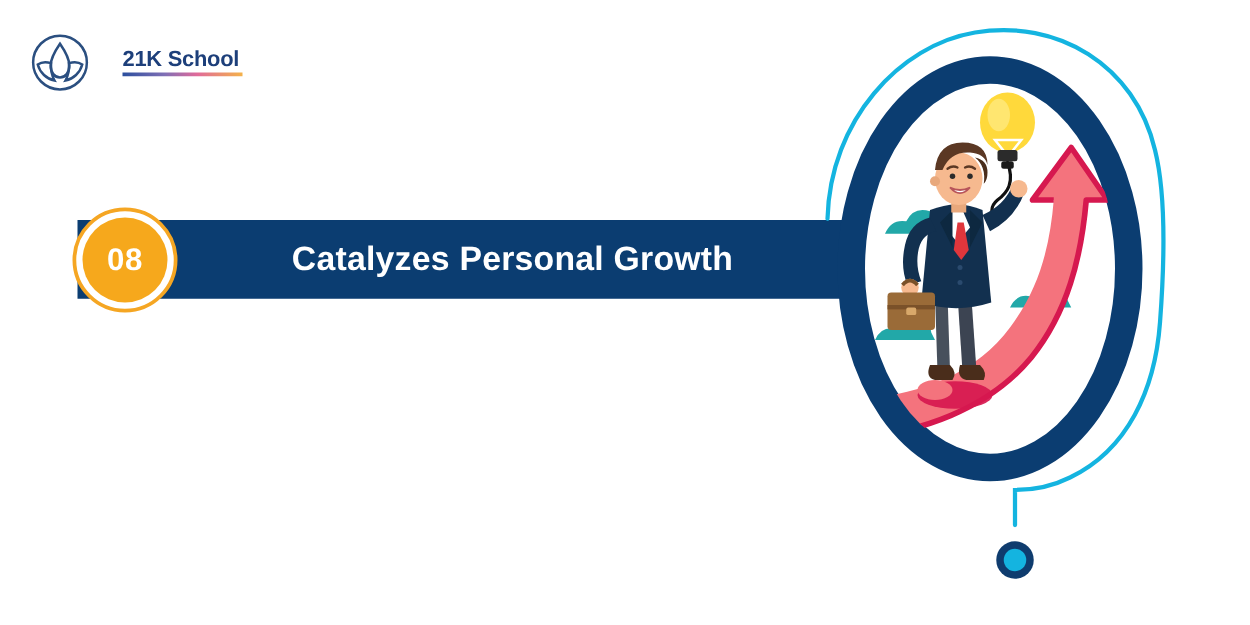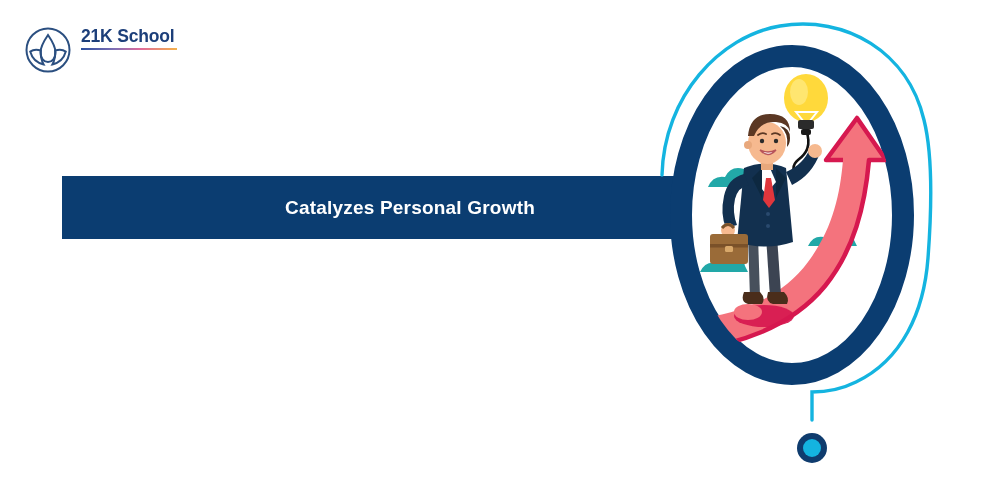--- a/index.html
+++ b/index.html
@@ -5,21 +5,21 @@
   html,body{margin:0;padding:0;}
   body{
     width:1000px;height:500px;
     background:#ffffff;
     font-family:"Liberation Sans", sans-serif;
     overflow:hidden;
   }
   .stage{position:relative;width:1000px;height:500px;overflow:hidden;background:#fff;}
 
   
-  .logo{position:absolute;left:24px;top:26px;display:flex;gap:9px;}
+  .logo{position:absolute;left:24px;top:26px;display:flex;align-items:center;gap:26px;}
   .logo-mark{width:48px;height:48px;flex:none;}
   .logo-text{display:flex;flex-direction:column;line-height:1;padding-top:2px;}
   .logo-word{
     font-size:17.5px;font-weight:bold;color:#1d3f7a;letter-spacing:-0.2px;
     white-space:nowrap;
   }
   .logo-rule{
     height:2.5px;width:96px;margin:2px 0 3px 0;
     background:linear-gradient(90deg,#2b4f9e 0%,#7f6fb5 35%,#e06a9a 62%,#f4b24a 100%);
   }
@@ -34,21 +34,21 @@
   }
 
   
   .head-bar{
     position:absolute;left:62px;top:176px;width:630px;height:63px;
     background:#0b3d71;
   }
   .head-title{
     position:absolute;left:150px;top:176px;width:520px;height:63px;
     display:flex;align-items:center;justify-content:center;
-    color:#ffffff;font-size:19px;font-weight:bold;letter-spacing:0.2px;
+    color:#ffffff;font-size:27px;font-weight:bold;letter-spacing:0.2px;
     white-space:nowrap;
   }
 
   
   .badge-wrap{position:absolute;left:58px;top:166px;width:94px;height:84px;}
   .badge-ring{
     position:absolute;left:0;top:0;width:84px;height:84px;border-radius:50%;
     border:3px solid #f5a623;box-sizing:border-box;background:#fff;
   }
   .badge-disc{
@@ -89,20 +89,26 @@
     </span>
     <span class="logo-text">
       <span class="logo-word">21K School</span>
       <span class="logo-rule"></span>
     </span>
   </div>
 
   <div class="head-bar"></div>
   <div class="head-title">Catalyzes Personal Growth</div>
 
+  <div class="badge-wrap">
+    <div class="badge-ring"></div>
+    <div class="badge-disc">
+      <span class="badge-num">08</span>
+    </div>
+  </div>
 
 
   <div class="art">
     <svg width="360" height="500" viewBox="0 0 360 500">
 
       <path d="M22 175 C24 96 80 36 140 26 C206 15 268 52 284 120
                C292 152 292 205 288 258 C284 312 262 360 216 382
                C200 390 186 392 172 392 L172 420" fill="none" stroke="#14b4e0" stroke-width="3.4" stroke-linecap="round"></path>
 
       <g>

